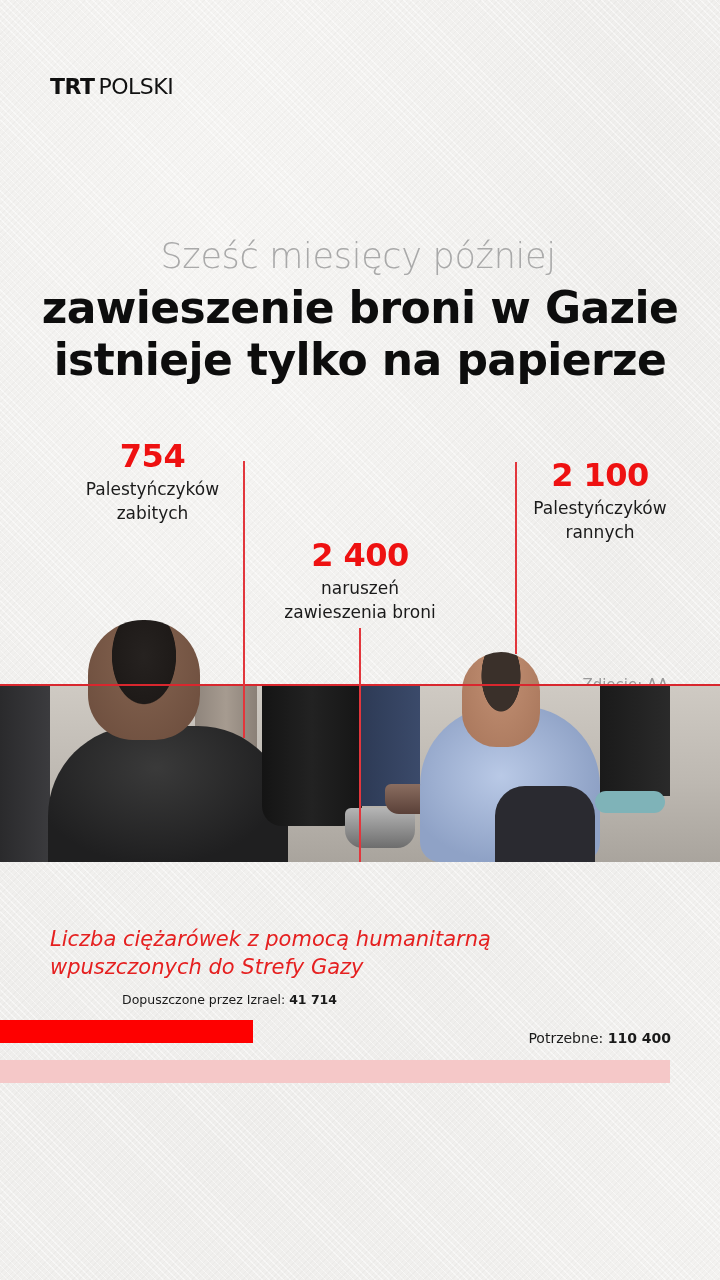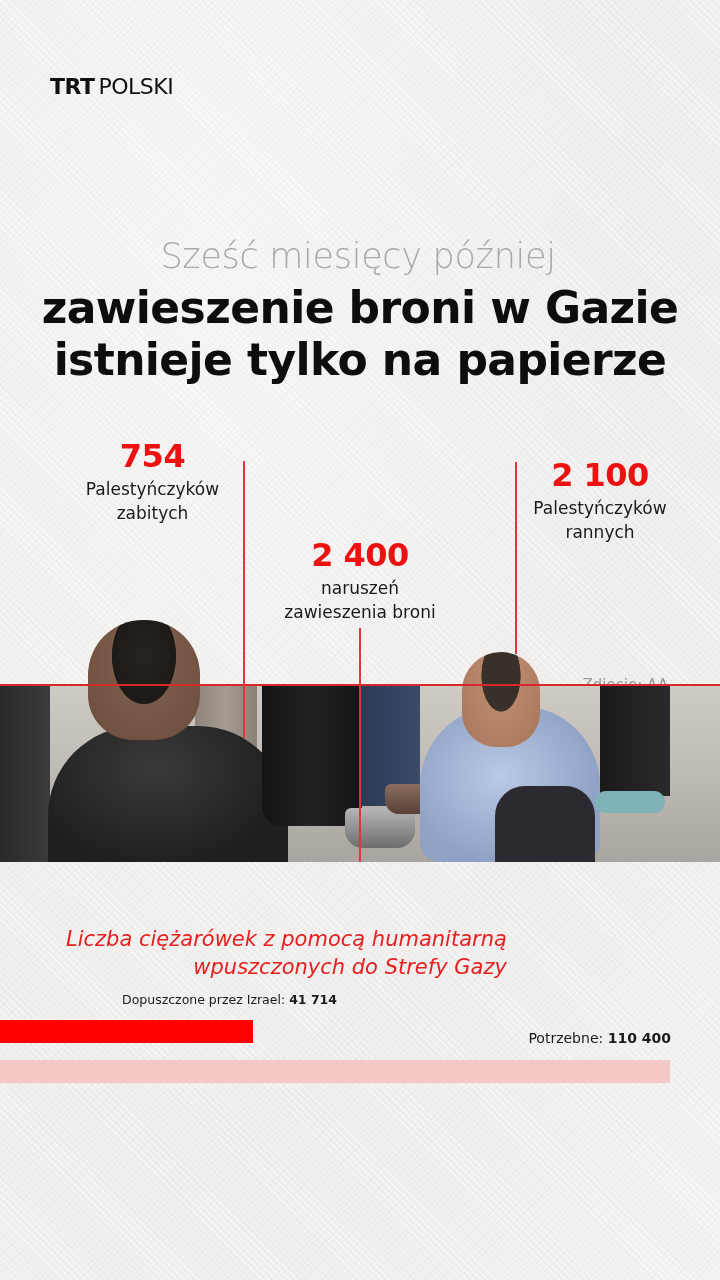--- a/index.html
+++ b/index.html
@@ -38,21 +38,21 @@
   .hline { background: #d9272e; height: 2px; left: 0; width: 720px; top: 684px; z-index: 3; }
 
   .credit { right: 52px; top: 676px; font-size: 15px; color: #9a9a9a; }
 
   
   .photo { left: 0; top: 686px; width: 720px; height: 176px; overflow: hidden; z-index: 1;
     background: linear-gradient(180deg, #cfcac3 0%, #bdb8b1 55%, #a9a49d 100%); }
   .shape { position: absolute; }
 
   
-  .chart-title { left: 66px; top: 925px; font-size: 21px; line-height: 28px; color: #e52020; font-style: italic; font-weight: 300; text-align: right; }
+  .chart-title { left: 50px; top: 925px; font-size: 21px; line-height: 28px; color: #e52020; font-style: italic; font-weight: 300; }
   .bar-label-1 { left: 122px; top: 992px; font-size: 12.5px; color: #1a1a1a; }
   .bar-label-2 { right: 49px; top: 1030px; font-size: 14px; color: #1a1a1a; }
   .bar-label-1 b, .bar-label-2 b { font-weight: 700; }
   .bar-1 { left: 0; top: 1020px; height: 23px; background: #fe0000; }
   .bar-2 { left: 0; top: 1060px; height: 23px; background: #f5c8c8; }
 </style>
 </head>
 <body>
 
 <div class="abs logo">

